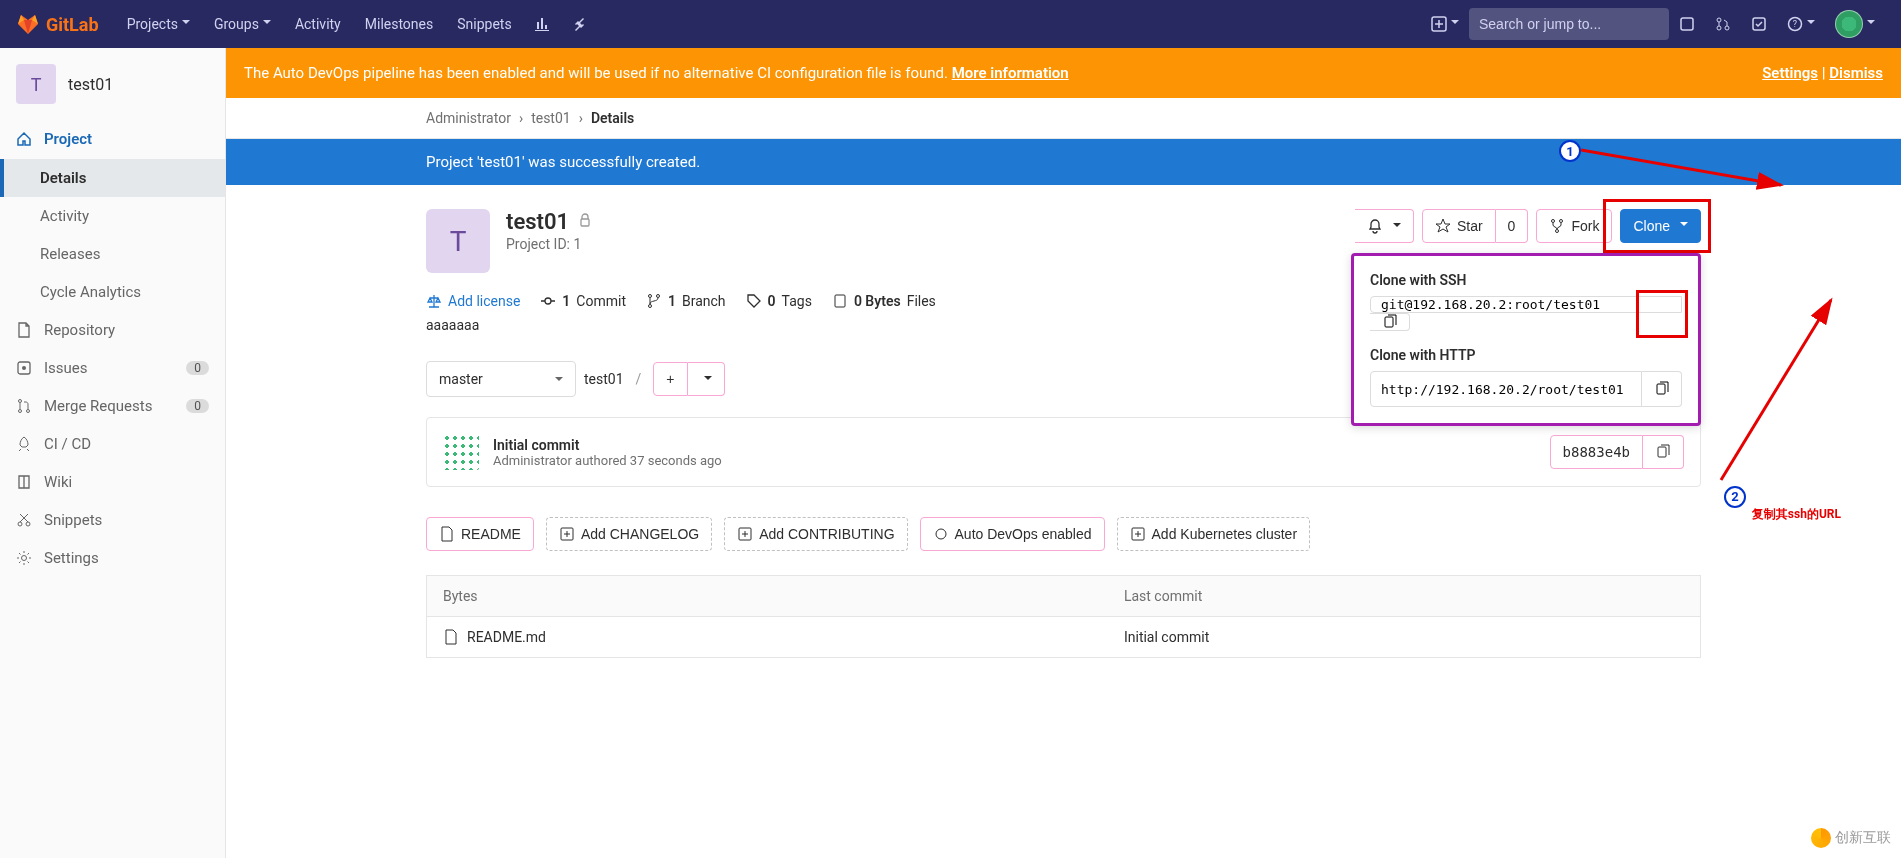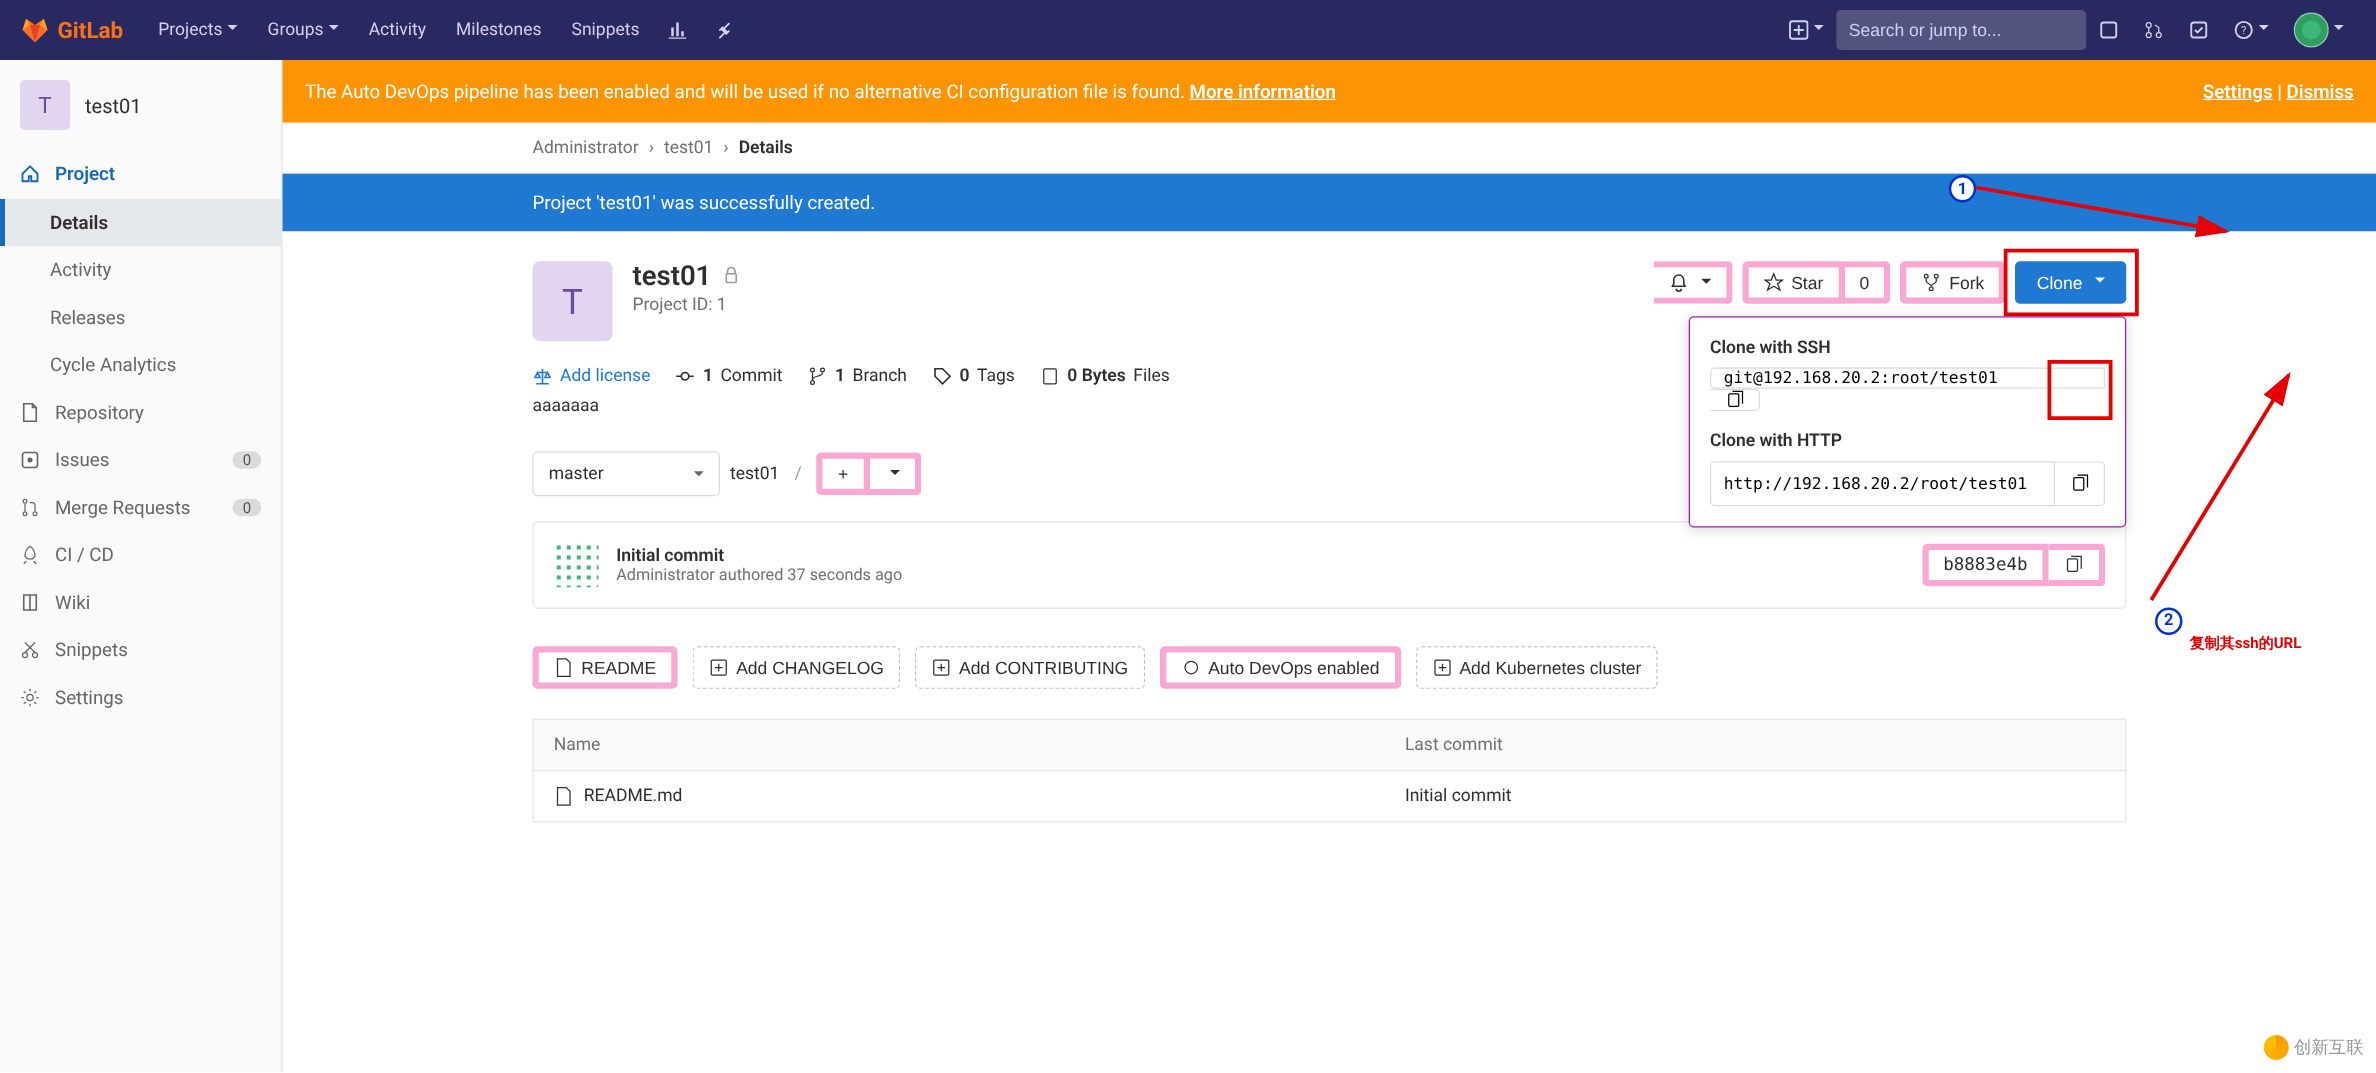--- a/index.html
+++ b/index.html
@@ -46,21 +46,21 @@
 .content { padding: 24px 200px 60px; position: relative; }
 
 .project-header { display: flex; align-items: flex-start; gap: 16px; margin-bottom: 20px; }
 .proj-avatar-lg { width: 64px; height: 64px; background: #e1d5f0; color: #6b4a9b; display: flex; align-items: center; justify-content: center; font-size: 28px; border-radius: 6px; }
 .proj-title-row { display: flex; align-items: center; gap: 8px; }
 .proj-title { font-size: 22px; font-weight: 600; }
 .lock-icon { color: #999; }
 .proj-id { color: #707070; font-size: 14px; margin-top: 2px; }
 
 .proj-actions { margin-left: auto; display: flex; gap: 8px; align-items: flex-start; position: relative; }
-.btn { border: 5px solid #f9a8d4; background: #fff; border-radius: 4px; height: 34px; padding: 0 12px; display: inline-flex; align-items: center; gap: 6px; font-size: 14px; cursor: pointer; color: #2e2e2e; }
+.btn { border: 1px solid #f9a8d4; background: #fff; border-radius: 4px; height: 34px; padding: 0 12px; display: inline-flex; align-items: center; gap: 6px; font-size: 14px; cursor: pointer; color: #2e2e2e; }
 .btn-group { display: flex; }
 .btn-group .btn:first-child { border-radius: 4px 0 0 4px; }
 .btn-group .btn:last-child { border-radius: 0 4px 4px 0; border-left: none; }
 .btn-primary { background: #1f78d1; color: #fff; border-color: #1f78d1; }
 
 .project-stats { display: flex; gap: 20px; align-items: center; font-size: 14px; margin-bottom: 8px; flex-wrap: wrap; }
 .stat-link { display: flex; align-items: center; gap: 6px; color: #1f78d1; cursor: pointer; }
 .stat-link.dark { color: #2e2e2e; }
 .stat-link strong { font-weight: 600; }
 .description { color: #2e2e2e; margin-bottom: 28px; }
@@ -79,21 +79,21 @@
 
 .buttons-row { display: flex; gap: 12px; margin-bottom: 24px; flex-wrap: wrap; }
 .btn-dashed { border: 1px dashed #c0c0c0; }
 
 .files-table { width: 100%; border: 1px solid #e5e5e5; border-radius: 4px; border-collapse: collapse; }
 .files-table th { text-align: left; padding: 12px 16px; font-weight: 400; color: #707070; border-bottom: 1px solid #e5e5e5; background:#fafafa; }
 .files-table td { padding: 12px 16px; border-bottom: 1px solid #e5e5e5; }
 .file-name { display: flex; align-items: center; gap: 8px; }
 
 
-.clone-dropdown { position: absolute; right: 0; top: 44px; width: 350px; background: #fff; border: 1px solid #a21caf; border-radius: 4px; box-shadow: 0 2px 10px rgba(0,0,0,.15); padding: 16px; z-index: 10; }
+.clone-dropdown { position: absolute; right: 0; top: 44px; width: 350px; background: #fff; border: 3px solid #a21caf; border-radius: 4px; box-shadow: 0 2px 10px rgba(0,0,0,.15); padding: 16px; z-index: 10; }
 .clone-label { font-weight: 600; margin-bottom: 8px; display: block; }
 .clone-row { display: flex; margin-bottom: 16px; }
 .clone-input { flex: 1; border: 1px solid #dcdcdc; border-radius: 4px 0 0 4px; height: 36px; padding: 0 10px; font-family: monospace; font-size: 13px; outline: none; }
 .clone-copy { border: 1px solid #dcdcdc; border-left: none; border-radius: 0 4px 4px 0; width: 40px; background: #fff; cursor: pointer; display:flex; align-items:center; justify-content:center;}
 
 
 .anno { position: absolute; pointer-events: none; }
 .anno-circle { width: 22px; height: 22px; border: 2px solid #0033cc; border-radius: 50%; background: #fff; color: #0033cc; font-weight: 700; display: flex; align-items: center; justify-content: center; font-size: 13px; }
 .red-box { border: 3px solid #e60000; position: absolute; pointer-events: none; }
 .anno-text { color: #e60000; font-weight: 700; font-size: 12px; text-shadow: 1px 1px 0 #fff, -1px -1px 0 #fff, 1px -1px 0 #fff, -1px 1px 0 #fff; margin-top: 36px; }
@@ -473,21 +473,21 @@
               <rect x="2" y="2" width="12" height="12" rx="1" fill="none" stroke="currentColor"></rect>
               <path d="M8 5v6M5 8h6" stroke="currentColor"></path>
             </svg>
             <span>Add Kubernetes cluster</span>
           </button>
       </div>
 
       <table class="files-table">
         <thead>
           <tr>
-            <th>Name</th>
+            <th>Bytes</th>
             <th>Last commit</th>
           </tr>
         </thead>
         <tbody>
           <tr>
             <td>
                 <div class="file-name">
                   <svg class="icon-svg" viewBox="0 0 16 16">
                     <path d="M3 1h7l3 3v11H3z" fill="none" stroke="currentColor"></path>
                   </svg>

